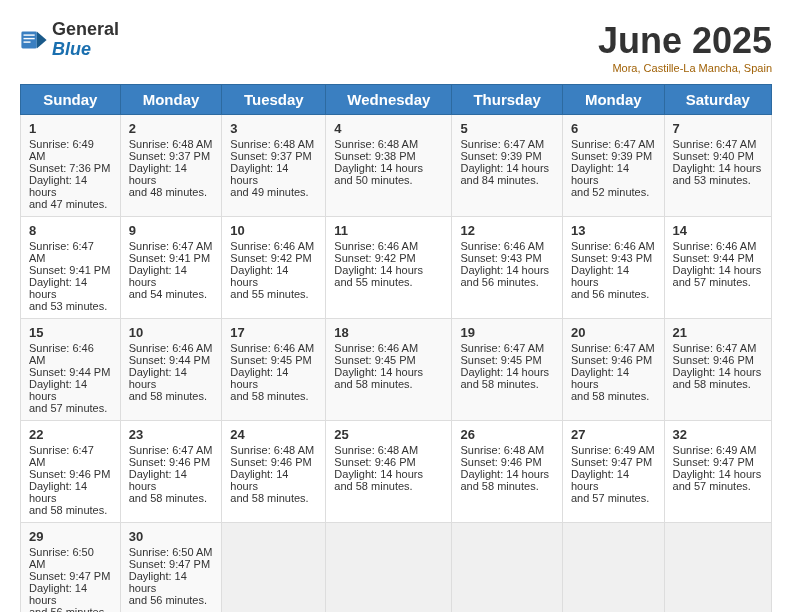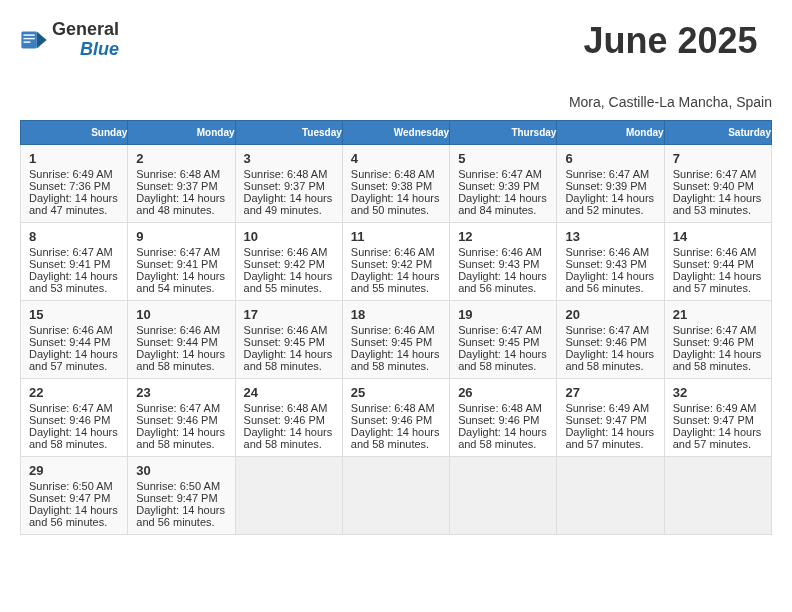--- a/index.html
+++ b/index.html
@@ -12,58 +12,56 @@
     }
     .header {
       display: flex;
       justify-content: space-between;
       align-items: flex-start;
       margin-bottom: 10px;
     }
     .logo {
       display: flex;
       align-items: center;
-      text-align: right;
     }
     .logo-text {
       font-size: 18px;
       font-weight: bold;
       line-height: 1.1;
     }
     .logo-general { color: #333; }
     .logo-blue { color: #1a6faf; font-style: italic; }
     .logo-icon {
       width: 28px;
       height: 28px;
       margin-right: 4px;
     }
     .title-block {
-      text-align: center;
+      text-align: right;
     }
     .month-title {
       font-size: 36px;
       font-weight: bold;
       color: #333;
     }
     .location-title {
-      font-size: 14px;
-      color: #404040;
-      margin-top: 32px;
+      font-size: 11px;
+      color: #a16207;
     }
     .calendar {
       width: 100%;
       border-collapse: collapse;
       border: 1px solid #ccc;
     }
     .calendar th {
       background-color: #3a7fc1;
       color: #fff;
-      text-align: right;
-      padding: 6px 0;
-      font-size: 10px;
+      text-align: center;
+      padding: 6px 21px;
+      font-size: 15px;
       font-weight: bold;
       border: 1px solid #2d6aa0;
     }
     .calendar td {
       vertical-align: top;
       padding: 6px 8px;
       font-size: 11px;
       color: #333;
       border: 1px solid #ddd;
       width: 108px;

